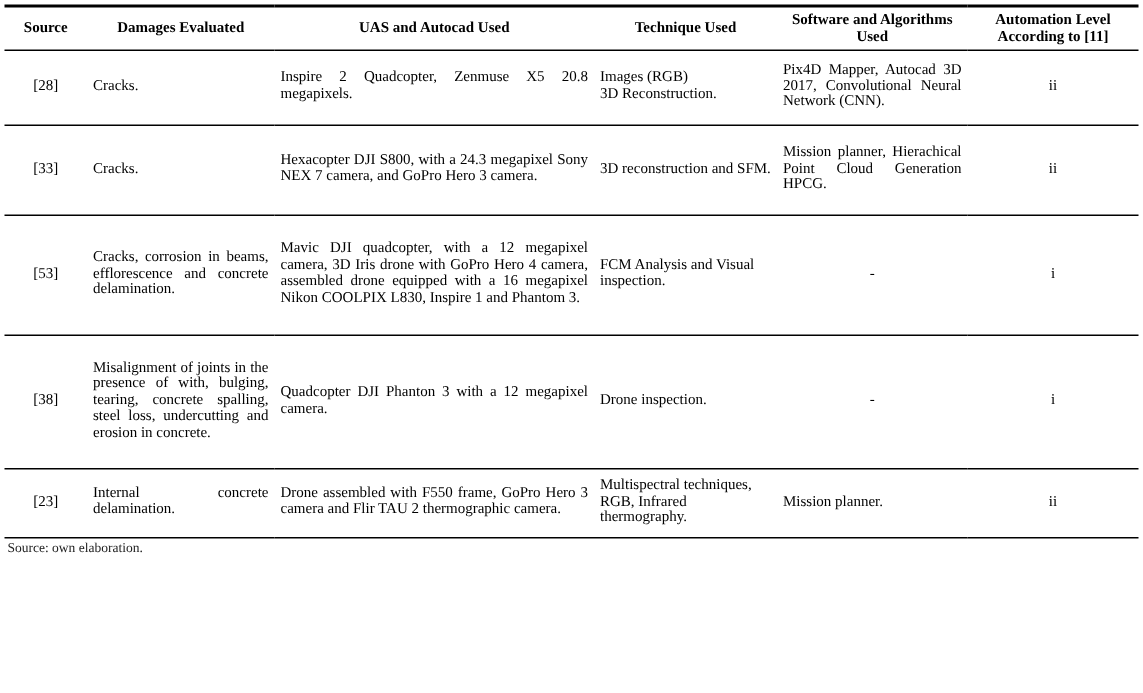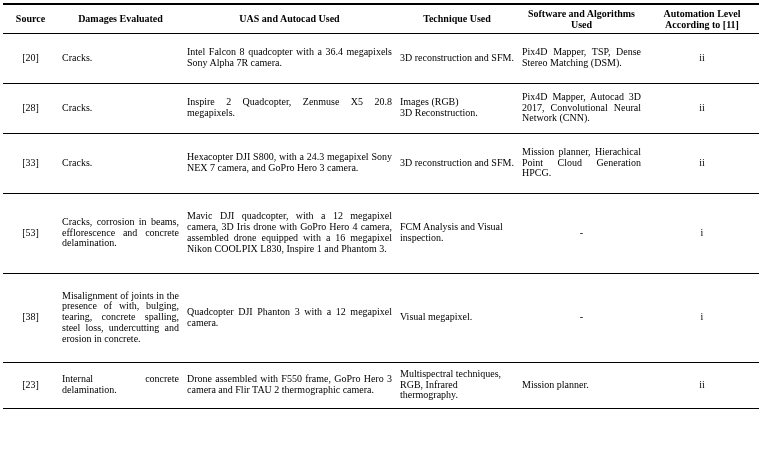--- a/index.html
+++ b/index.html
@@ -88,28 +88,20 @@
           <th class="col-source">Source</th>
           <th class="col-damages">Damages Evaluated</th>
           <th class="col-uas">UAS and Autocad Used</th>
           <th class="col-technique">Technique Used</th>
           <th class="col-software">Software and Algorithms Used</th>
           <th class="col-automation">Automation Level According to [11]</th>
         </tr>
     </thead>
     <tbody>
         <tr style="height: 50px;">
-          <td class="col-source">[20]</td>
-          <td class="col-damages">Cracks.</td>
-          <td class="col-uas">Intel Falcon 8 quadcopter with a 36.4 megapixels Sony Alpha 7R camera.</td>
-          <td class="col-technique">3D reconstruction and SFM.</td>
-          <td class="col-software">Pix4D Mapper, TSP, Dense Stereo Matching (DSM).</td>
-          <td class="col-automation">ii</td>
-        </tr>
-        <tr style="height: 50px;">
           <td class="col-source">[28]</td>
           <td class="col-damages">Cracks.</td>
           <td class="col-uas">Inspire 2 Quadcopter, Zenmuse X5 20.8 megapixels.</td>
           <td class="col-technique">Images (RGB)
 3D Reconstruction.</td>
           <td class="col-software">Pix4D Mapper, Autocad 3D 2017, Convolutional Neural Network (CNN).</td>
           <td class="col-automation">ii</td>
         </tr>
         <tr style="height: 60px;">
           <td class="col-source">[33]</td>
@@ -124,27 +116,28 @@
           <td class="col-damages">Cracks, corrosion in beams, efflorescence and concrete delamination.</td>
           <td class="col-uas">Mavic DJI quadcopter, with a 12 megapixel camera, 3D Iris drone with GoPro Hero 4 camera, assembled drone equipped with a 16 megapixel Nikon COOLPIX L830, Inspire 1 and Phantom 3.</td>
           <td class="col-technique">FCM Analysis and Visual inspection.</td>
           <td class="col-software cell-dash">-</td>
           <td class="col-automation">i</td>
         </tr>
         <tr style="height: 89px;">
           <td class="col-source">[38]</td>
           <td class="col-damages">Misalignment of joints in the presence of with, bulging, tearing, concrete spalling, steel loss, undercutting and erosion in concrete.</td>
           <td class="col-uas">Quadcopter DJI Phanton 3 with a 12 megapixel camera.</td>
-          <td class="col-technique">Visual megapixel.</td>
+          <td class="col-technique">Drone inspection.</td>
           <td class="col-software cell-dash">-</td>
           <td class="col-automation">i</td>
         </tr>
         <tr style="height: 46px;">
           <td class="col-source">[23]</td>
           <td class="col-damages">Internal concrete delamination.</td>
           <td class="col-uas">Drone assembled with F550 frame, GoPro Hero 3 camera and Flir TAU 2 thermographic camera.</td>
           <td class="col-technique">Multispectral techniques, RGB, Infrared thermography.</td>
           <td class="col-software">Mission planner.</td>
           <td class="col-automation">ii</td>
         </tr>
       </tbody>
   </table>
+  <div class="footnote">Source: own elaboration.</div>
 </div>
 
 </body></html>

